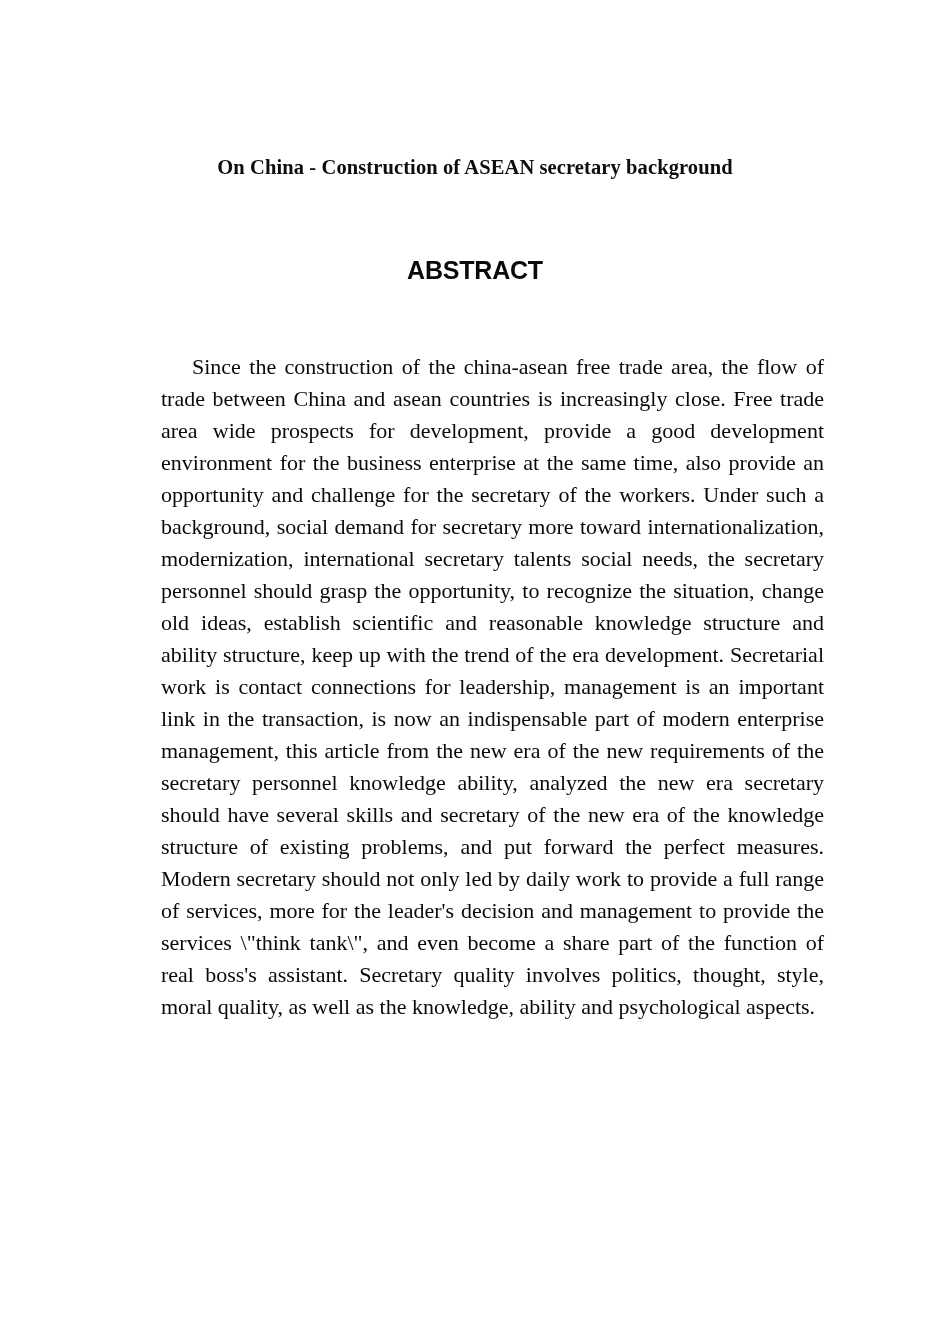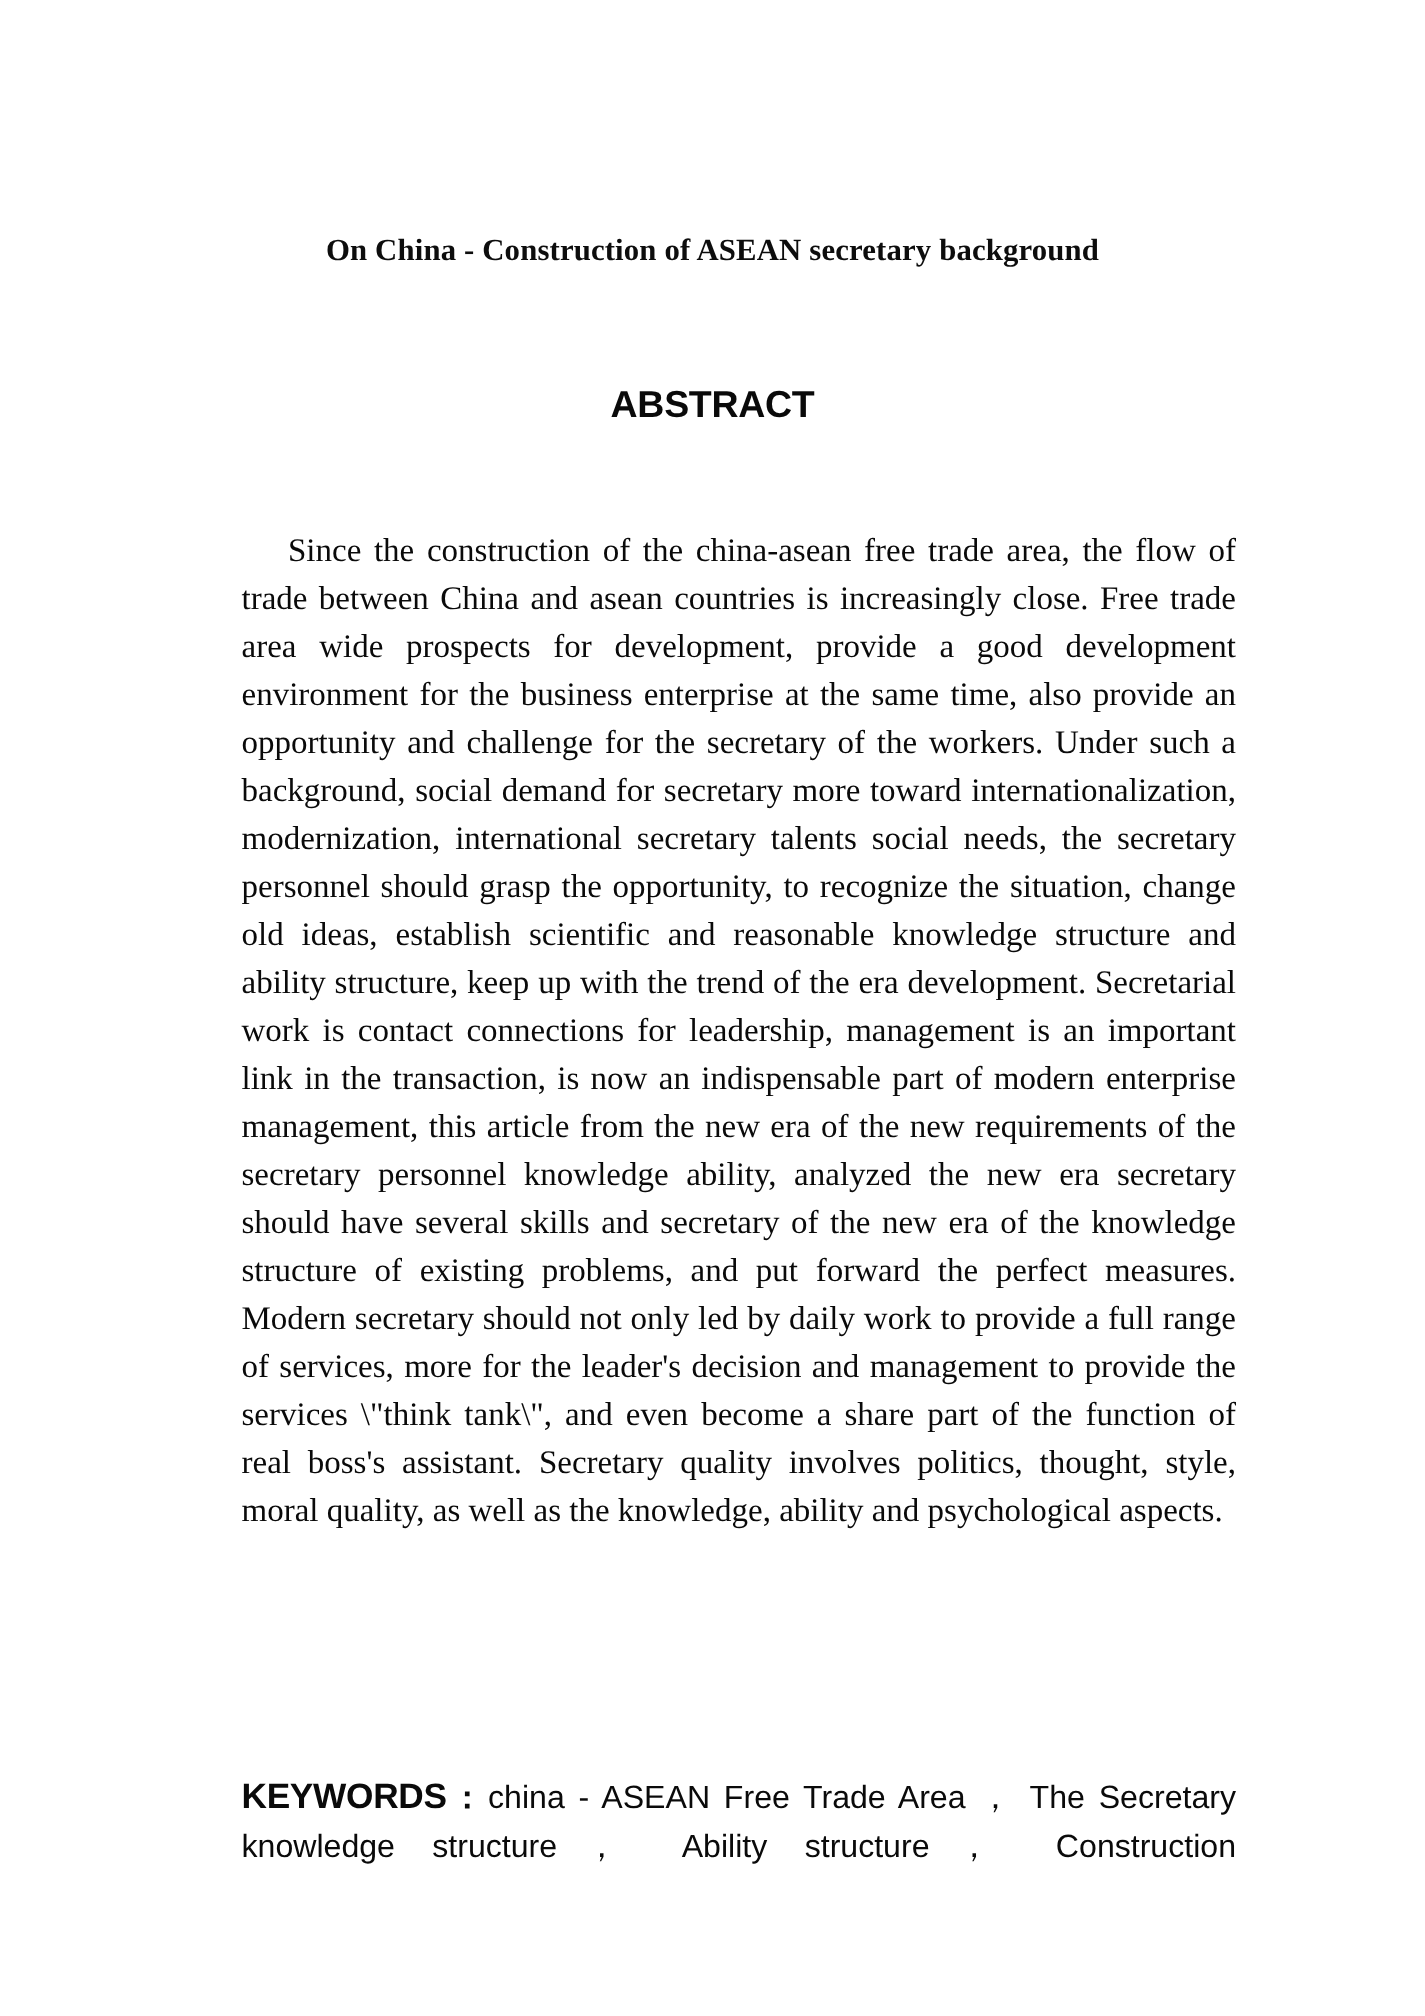--- a/index.html
+++ b/index.html
@@ -108,17 +108,14 @@
 <body>
 
 <div class="page">
 
   <h1 class="doc-title">On China - Construction of ASEAN secretary background</h1>
 
   <h2 class="abstract-heading">ABSTRACT</h2>
 
   <p class="abstract-body">Since the construction of the china-asean free trade area, the flow of trade between China and asean countries is increasingly close. Free trade area wide prospects for development, provide a good development environment for the business enterprise at the same time, also provide an opportunity and challenge for the secretary of the workers. Under such a background, social demand for secretary more toward internationalization, modernization, international secretary talents social needs, the secretary personnel should grasp the opportunity, to recognize the situation, change old ideas, establish scientific and reasonable knowledge structure and ability structure, keep up with the trend of the era development. Secretarial work is contact connections for leadership, management is an important link in the transaction, is now an indispensable part of modern enterprise management, this article from the new era of the new requirements of the secretary personnel knowledge ability, analyzed the new era secretary should have several skills and secretary of the new era of the knowledge structure of existing problems, and put forward the perfect measures. Modern secretary should not only led by daily work to provide a full range of services, more for the leader's decision and management to provide the services \"think tank\", and even become a share part of the function of real boss's assistant. Secretary quality involves politics, thought, style, moral quality, as well as the knowledge, ability and psychological aspects.</p>
 
-  <p class="keywords-block">
-    <span class="keywords-label">KEYWORDS</span><span class="keywords-sep">：</span><span class="keywords-value">china - ASEAN Free Trade Area ，  The Secretary knowledge structure，  Ability structure，  Construction</span>
-  </p>
 
 </div>
 
 </body></html>

